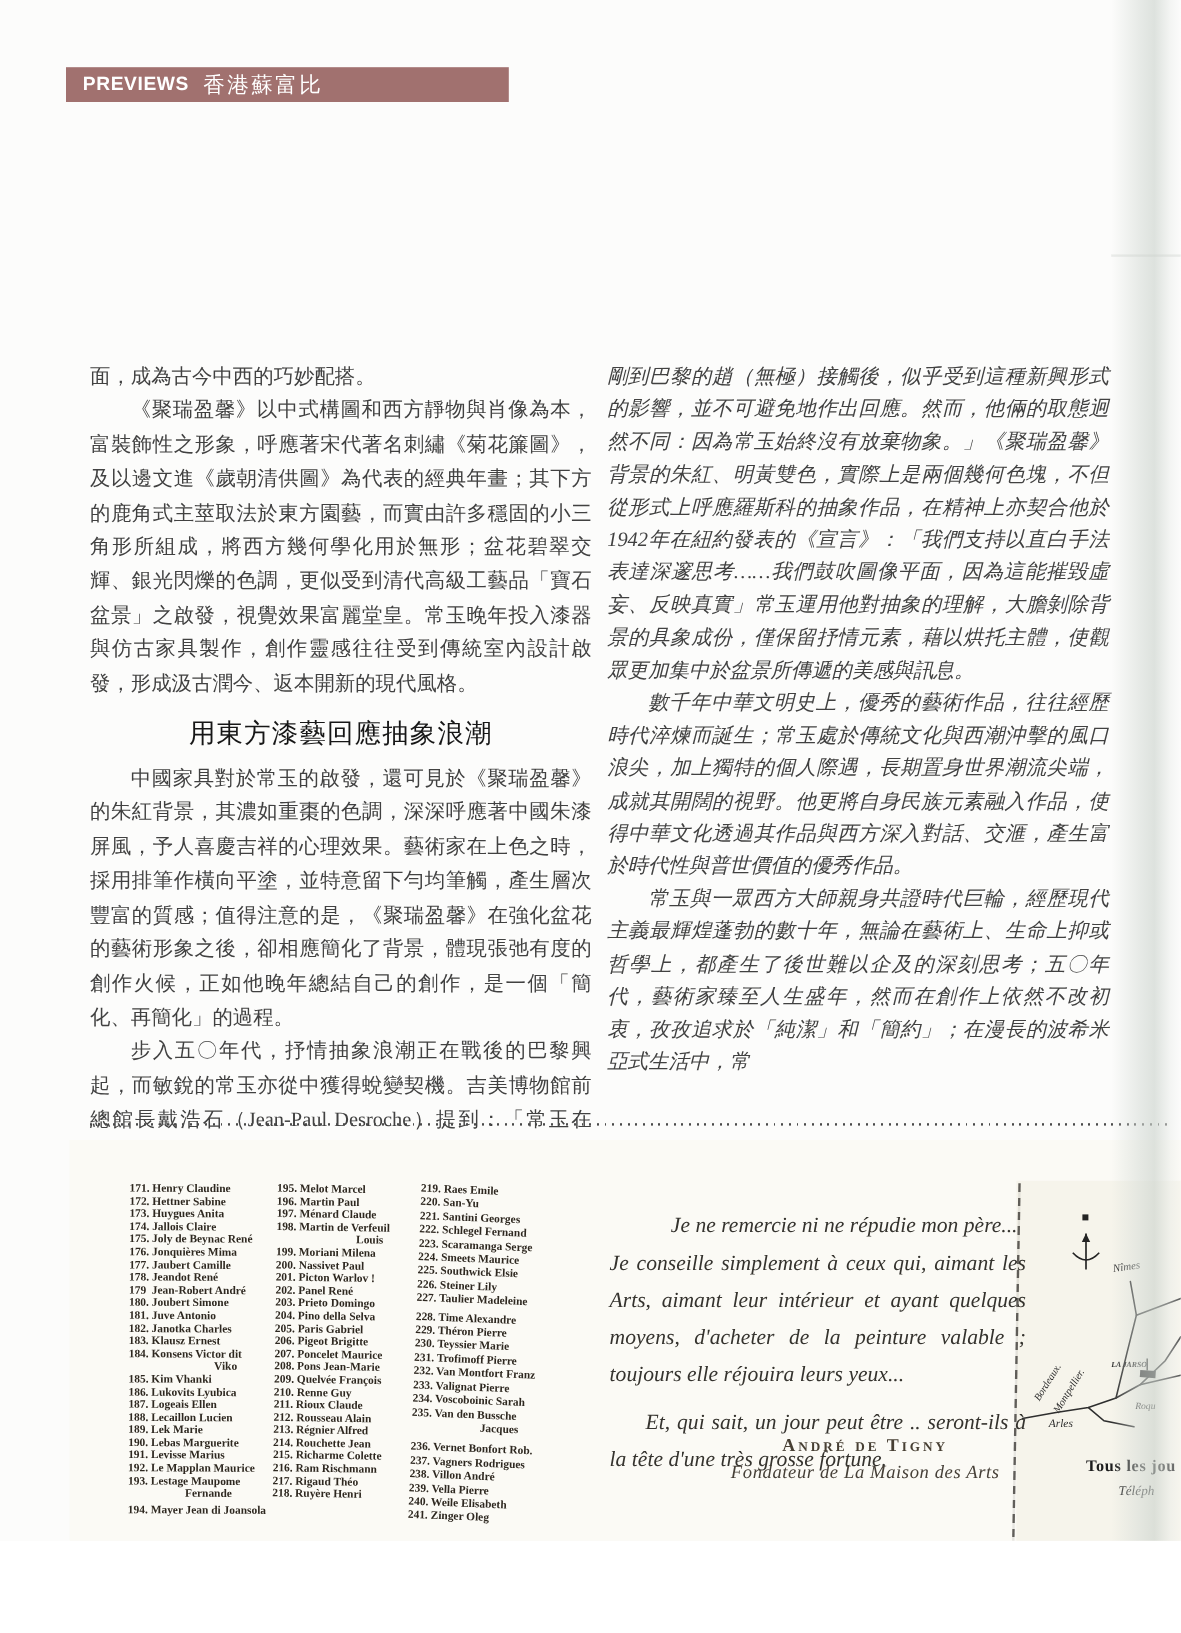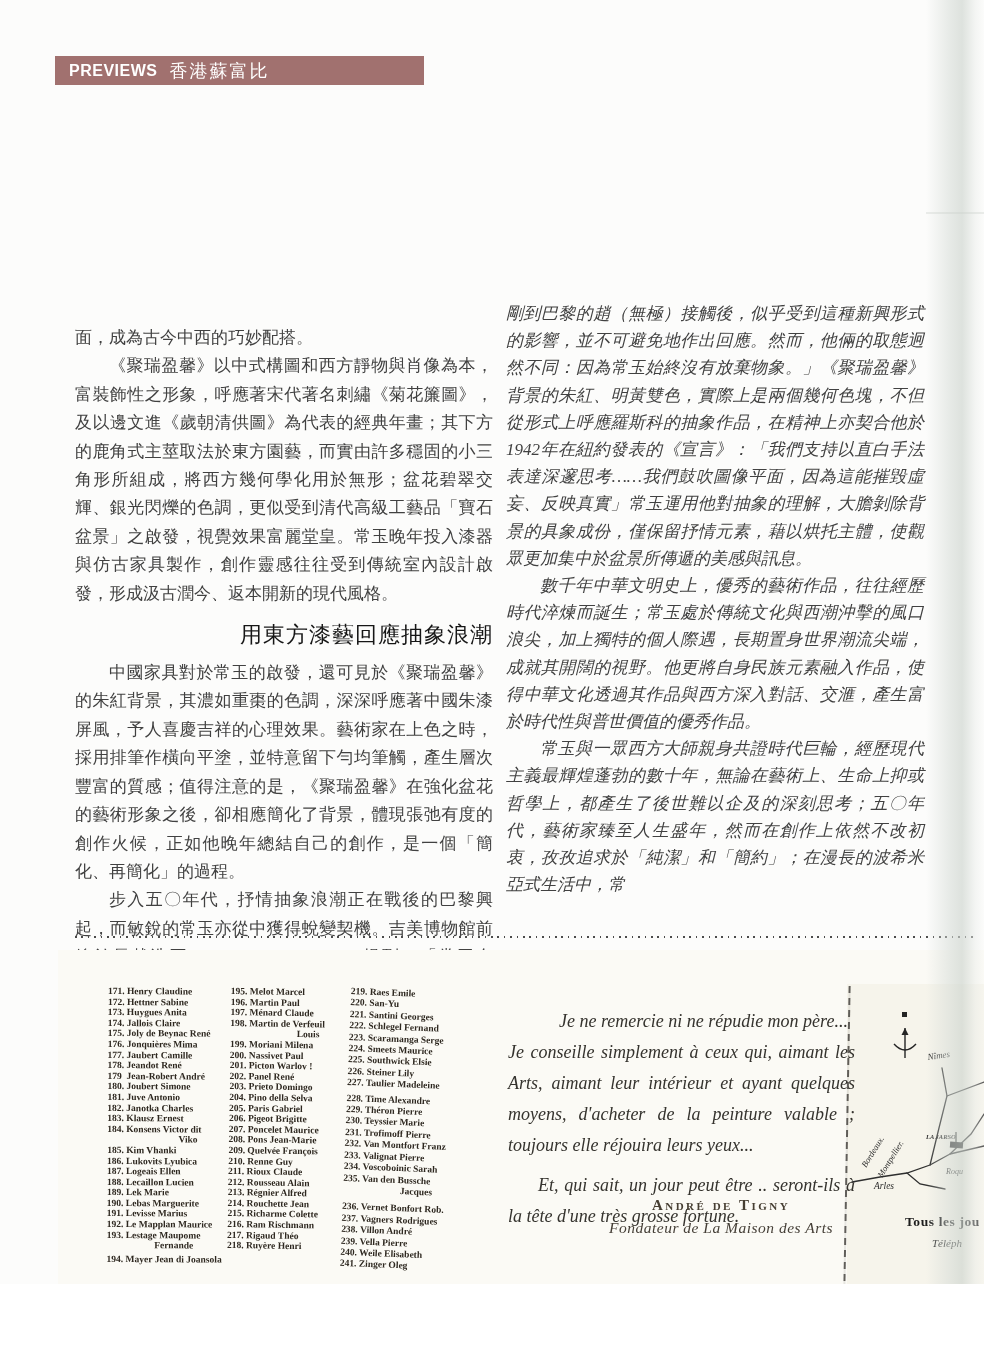--- a/index.html
+++ b/index.html
@@ -11,26 +11,26 @@
                  rgba(205,212,206,.65) 62%, rgba(233,236,233,.45) 85%, rgba(250,251,250,.2) 100%);}
   .gutter-seam{position:absolute;left:926px;top:212px;width:58px;height:2px;background:rgba(200,207,201,.35);z-index:7;}
   
   .header-band{position:absolute;left:55px;top:56px;width:369px;height:29px;background:#a1716f;
       display:flex;align-items:center;padding-left:14px;box-sizing:border-box;}
   .header-band .previews{color:#fff;font-family:"Liberation Sans",sans-serif;font-weight:700;
       font-size:16px;letter-spacing:.5px;}
   .header-band .cn-title{color:#fff;font-size:18px;margin-left:12px;letter-spacing:2px;}
   
   .col{position:absolute;top:300px;width:418px;color:#414141;font-size:17px;text-align:justify;}
-  .col-left{left:75px;line-height:28.4px;margin-top:24px;}
+  .col-left{left:75px;line-height:28.4px;}
   .col-right{left:506px;line-height:27.2px;font-style:italic;}
   .col p{margin:0;}
   .col p.ind{text-indent:2em;}
   .col h2{font-size:22px;font-weight:400;color:#161616;margin:13px 0 10px 0;line-height:28px;
-      letter-spacing:1px;text-align:right;}
+      letter-spacing:1px;text-align:center;}
   
   .dotted-divider{position:absolute;left:75px;top:936px;width:902px;height:2px;
       background:repeating-linear-gradient(90deg,#4a4a4a 0 1.6px,transparent 1.6px 6.4px);}
   
   .scan-bg{position:absolute;left:58px;top:950px;width:926px;height:356px;background:#fbfaf5;}
   .scan-bg-right{position:absolute;left:847px;top:984px;width:137px;height:308px;background:rgba(242,238,226,.55);}
   .crease{position:absolute;left:846px;top:986px;width:2px;height:300px;transform:rotate(1deg);z-index:2;
       background:repeating-linear-gradient(180deg,rgba(45,42,38,.75) 0 7px,rgba(45,42,38,.1) 7px 12px);}
   
   .names-col{position:absolute;top:986px;color:#2e2820;font-family:"Liberation Serif",serif;

